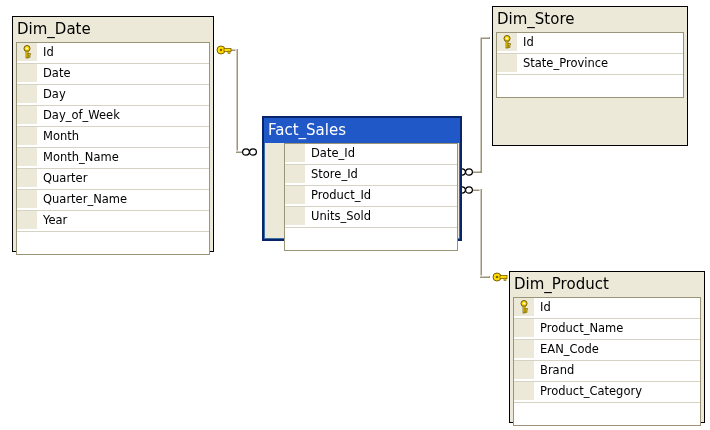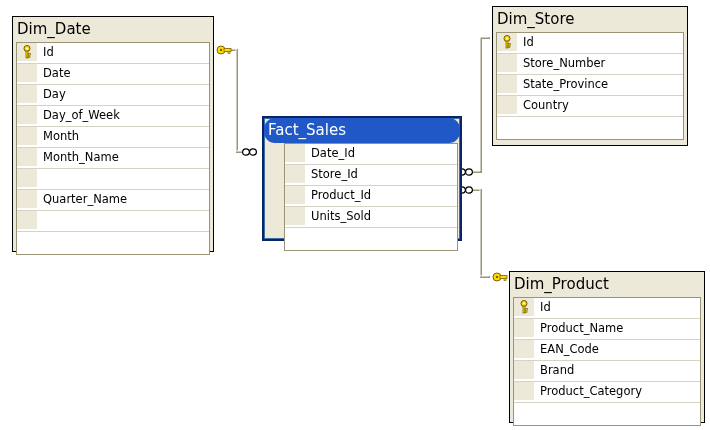--- a/index.html
+++ b/index.html
@@ -53,21 +53,20 @@
     font-size: 15px;
     color: #000000;
     background: #ECE9D8;
     white-space: nowrap;
     overflow: hidden;
     font-family: "DejaVu Sans", sans-serif;
   }
   .table-box.selected .tbl-header {
     background: #2158C8;
     color: #ffffff;
-    border-radius: 11px;
   }
 
   .tbl-body {
     box-sizing: border-box;
     margin: 0 3px 3px 3px;
     border: 1px solid #9A9478;
     background: #ffffff;
   }
   .table-box.selected .tbl-body {
     margin: 0 2px 2px 20px;
@@ -218,27 +217,29 @@
           <div class="field-row">
             <div class="gutter"></div>
             <div class="field-name">Month</div>
           </div>
           <div class="field-row">
             <div class="gutter"></div>
             <div class="field-name">Month_Name</div>
           </div>
           <div class="field-row">
             <div class="gutter"></div>
+            <div class="field-name">Quarter</div>
           </div>
           <div class="field-row">
             <div class="gutter"></div>
             <div class="field-name">Quarter_Name</div>
           </div>
           <div class="field-row">
             <div class="gutter"></div>
+            <div class="field-name">Year</div>
           </div>
           <div class="field-row empty-row">
             <div class="gutter"></div>
             <div class="field-name"></div>
           </div>
         </div>
       </div>
       <div class="table-box selected" style="left: 262px; top: 116px; width: 200px; height: 125px;">
         <div class="tbl-header">Fact_Sales</div>
         <div class="tbl-body">
@@ -274,29 +275,21 @@
                 <circle cx="7" cy="3.5" r="1" fill="#ffffff"></circle>
                 <rect x="6" y="6" width="2" height="7" fill="#FFD700" stroke="#6B5A00" stroke-width="0.7"></rect>
                 <rect x="8" y="8.5" width="2.5" height="1.6" fill="#FFD700" stroke="#6B5A00" stroke-width="0.6"></rect>
                 <rect x="8" y="11" width="2" height="1.4" fill="#FFD700" stroke="#6B5A00" stroke-width="0.6"></rect>
               </svg>
             </div>
             <div class="field-name">Id</div>
           </div>
           <div class="field-row">
             <div class="gutter"></div>
-            <div class="field-name">Store_Number</div>
-          </div>
-          <div class="field-row">
-            <div class="gutter"></div>
             <div class="field-name">State_Province</div>
-          </div>
-          <div class="field-row">
-            <div class="gutter"></div>
-            <div class="field-name">Country</div>
           </div>
           <div class="field-row empty-row">
             <div class="gutter"></div>
             <div class="field-name"></div>
           </div>
         </div>
       </div>
       <div class="table-box" style="left: 509px; top: 271px; width: 196px; height: 152px;">
         <div class="tbl-header">Dim_Product</div>
         <div class="tbl-body">

